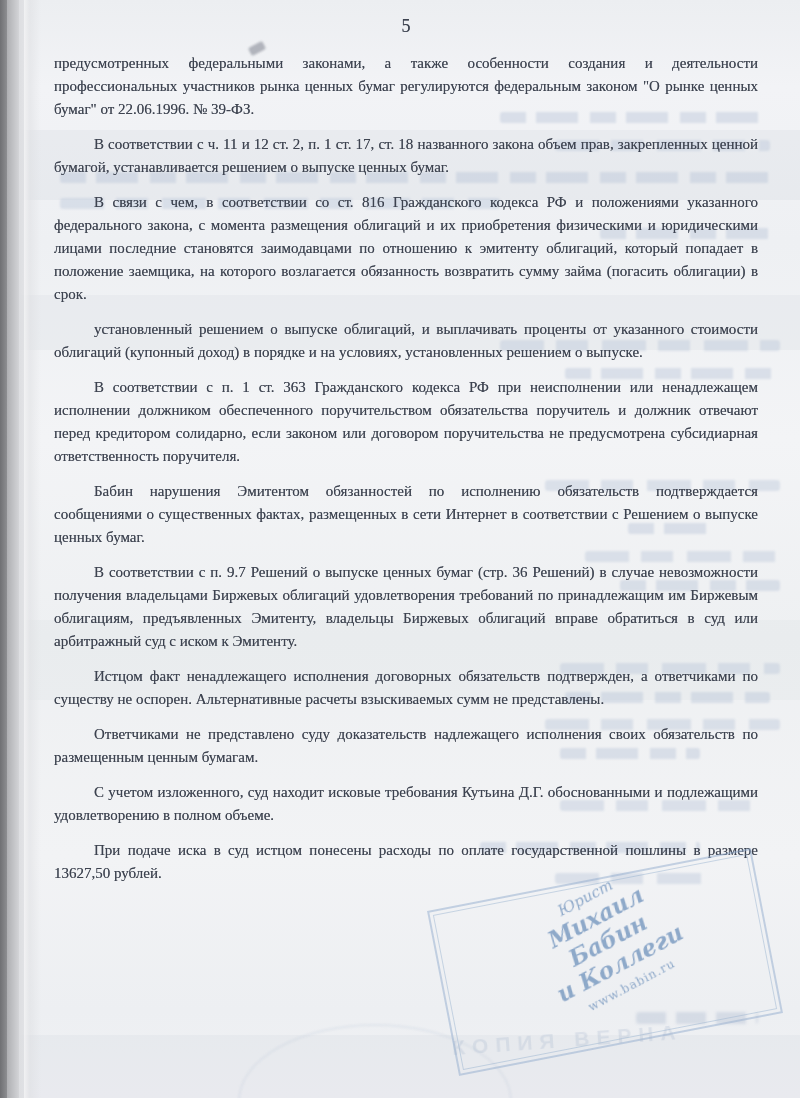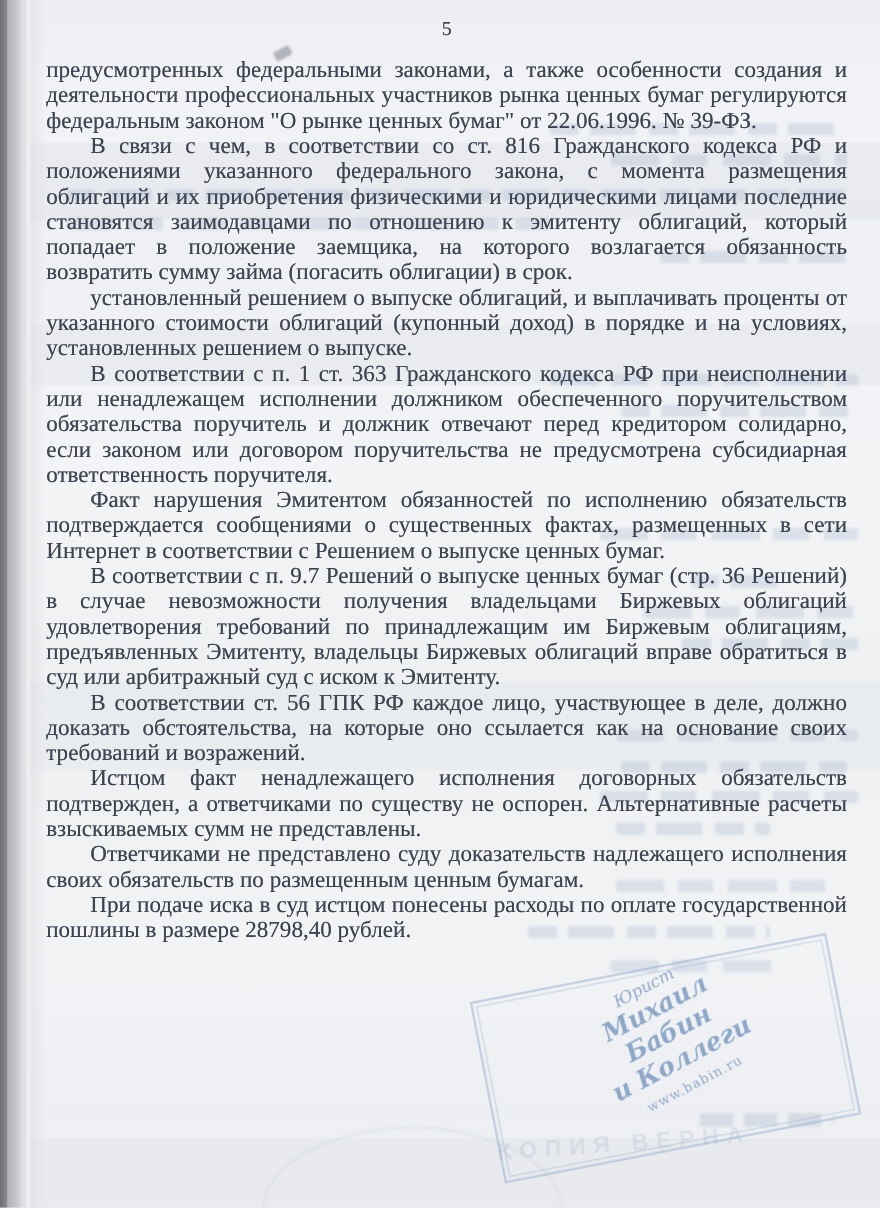--- a/index.html
+++ b/index.html
@@ -21,21 +21,21 @@
   .band{position:absolute;left:0;right:0;pointer-events:none;}
   .band.b1{top:130px;height:70px;background:rgba(205,210,218,.22);}
   .band.b2{top:295px;height:55px;background:rgba(205,210,218,.18);}
   .band.b3{top:620px;height:80px;background:rgba(208,213,220,.14);}
   .band.b4{top:1035px;height:63px;background:rgba(210,215,222,.25);}
 
   
   .content{position:absolute;left:42px;right:30px;top:16px;color:#3d4350;
     text-shadow:0 0 .35px rgba(61,67,80,.65);}
   .page-number{text-align:center;font-size:18px;margin:0 0 15px 0;}
-  .para{margin:0;font-size:21px;line-height:23px;text-align:justify;
+  .para{margin:12px;font-size:15px;line-height:23px;text-align:justify;
     text-indent:40px;}
   .para.no-indent{text-indent:0;}
 
   
   .bleed{position:absolute;height:11px;border-radius:3px;opacity:.5;
     filter:blur(1.3px);pointer-events:none;
     background:repeating-linear-gradient(90deg,
       rgba(176,190,212,.75) 0 26px, rgba(176,190,212,0) 26px 36px,
       rgba(176,190,212,.75) 36px 78px, rgba(176,190,212,0) 78px 90px);}
   .bleed.alt{background:repeating-linear-gradient(90deg,
@@ -100,29 +100,30 @@
   <div class="bleed" style="top:748px;left:560px;width:140px;"></div>
   <div class="bleed alt" style="top:800px;left:560px;width:200px;"></div>
   <div class="bleed" style="top:842px;left:480px;width:220px;"></div>
   <div class="bleed alt" style="top:873px;left:555px;width:150px;"></div>
 
   <div class="mark"></div>
 
   <div class="content">
     <p class="page-number">5</p>
     <p class="para no-indent">предусмотренных федеральными законами, а также особенности создания и деятельности профессиональных участников рынка ценных бумаг регулируются федеральным законом "О рынке ценных бумаг" от 22.06.1996. № 39-ФЗ.</p>
+    <p class="para">В соответствии с ч. 11 и 12 ст. 2, п. 1 ст. 17, ст. 18 названного закона объем прав, закрепленных ценной бумагой, устанавливается решением о выпуске ценных бумаг.</p>
     <p class="para">В связи с чем, в соответствии со ст. 816 Гражданского кодекса РФ и положениями указанного федерального закона, с момента размещения облигаций и их приобретения физическими и юридическими лицами последние становятся заимодавцами по отношению к эмитенту облигаций, который попадает в положение заемщика, на которого возлагается обязанность возвратить сумму займа (погасить облигации) в срок.</p>
     <p class="para">установленный решением о выпуске облигаций, и выплачивать проценты от указанного стоимости облигаций (купонный доход) в порядке и на условиях, установленных решением о выпуске.</p>
     <p class="para">В соответствии с п. 1 ст. 363 Гражданского кодекса РФ при неисполнении или ненадлежащем исполнении должником обеспеченного поручительством обязательства поручитель и должник отвечают перед кредитором солидарно, если законом или договором поручительства не предусмотрена субсидиарная ответственность поручителя.</p>
-    <p class="para">Факт нарушения Эмитентом обязанностей по исполнению обязательств подтверждается сообщениями о существенных фактах, размещенных в сети Интернет в соответствии с Решением о выпуске ценных бумаг.</p>
+    <p class="para">Бабин нарушения Эмитентом обязанностей по исполнению обязательств подтверждается сообщениями о существенных фактах, размещенных в сети Интернет в соответствии с Решением о выпуске ценных бумаг.</p>
     <p class="para">В соответствии с п. 9.7 Решений о выпуске ценных бумаг (стр. 36 Решений) в случае невозможности получения владельцами Биржевых облигаций удовлетворения требований по принадлежащим им Биржевым облигациям, предъявленных Эмитенту, владельцы Биржевых облигаций вправе обратиться в суд или арбитражный суд с иском к Эмитенту.</p>
-    <p class="para">В соответствии ст. 56 ГПК РФ каждое лицо, участвующее в деле, должно доказать обстоятельства, на которые оно ссылается как на основание своих требований и возражений.</p>
     <p class="para">Истцом факт ненадлежащего исполнения договорных обязательств подтвержден, а ответчиками по существу не оспорен. Альтернативные расчеты взыскиваемых сумм не представлены.</p>
     <p class="para">Ответчиками не представлено суду доказательств надлежащего исполнения своих обязательств по размещенным ценным бумагам.</p>
-    <p class="para">При подаче иска в суд истцом понесены расходы по оплате государственной пошлины в размере 28798,40 рублей.</p>
+    <p class="para">С учетом изложенного, суд находит исковые требования Кутьина Д.Г. обоснованными и подлежащими удовлетворению в полном объеме.</p>
+    <p class="para">При подаче иска в суд истцом понесены расходы по оплате государственной пошлины в размере 13627,50 рублей.</p>
   </div>
 
   <div class="stamp">
     <div class="stamp-frame"></div>
     <div class="stamp-text">
       <div class="st-role">Юрист</div>
       <div class="st-name">Михаил Бабин</div>
       <div class="st-suffix">и Коллеги</div>
       <div class="st-url">www.babin.ru</div>
     </div>

